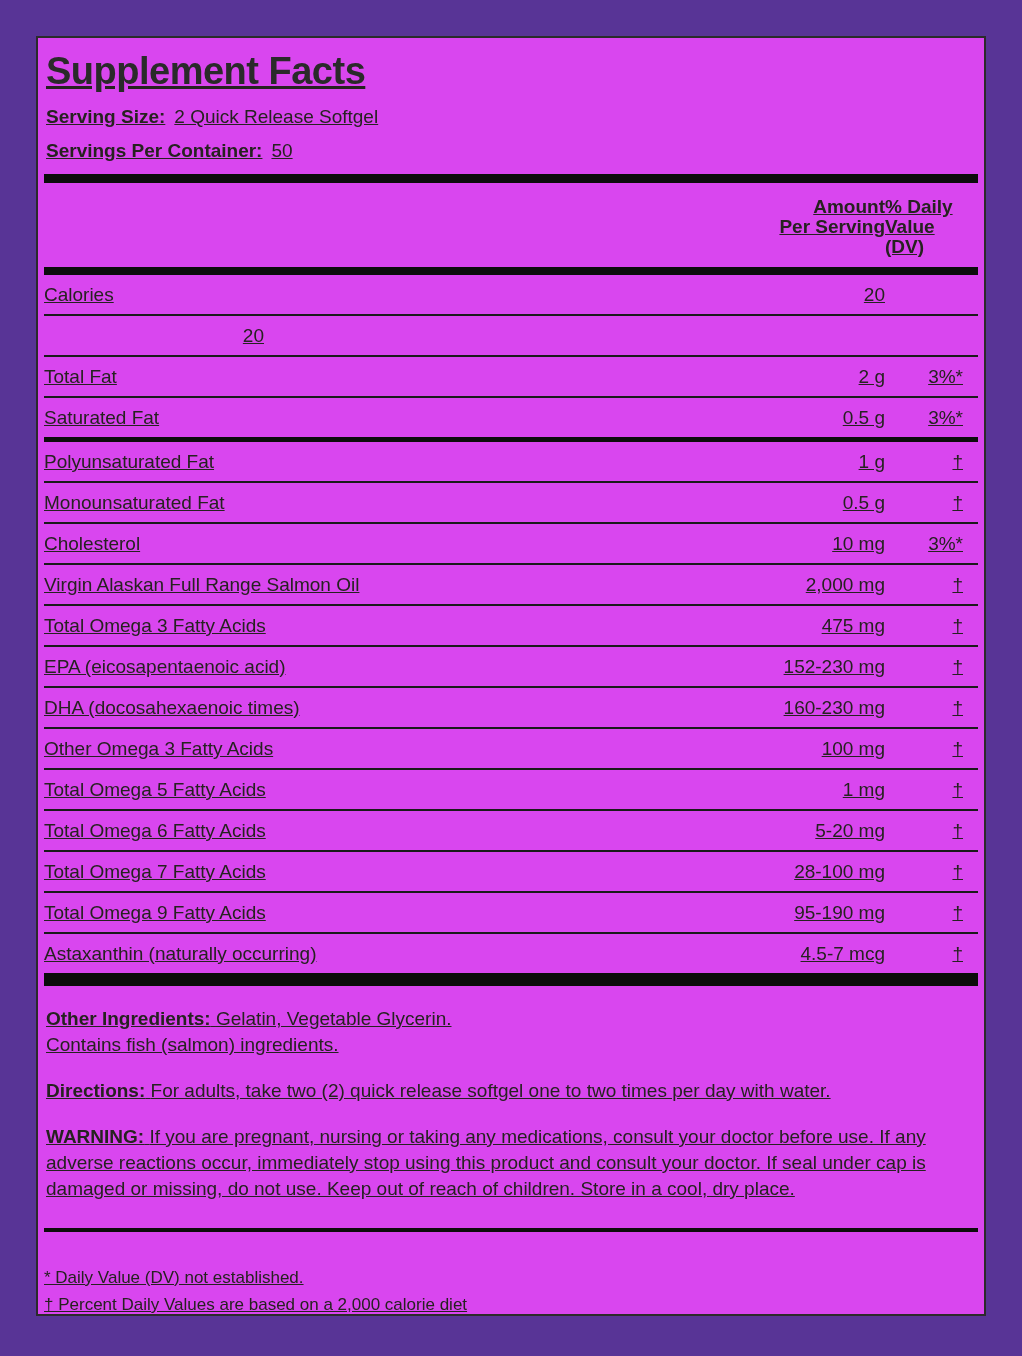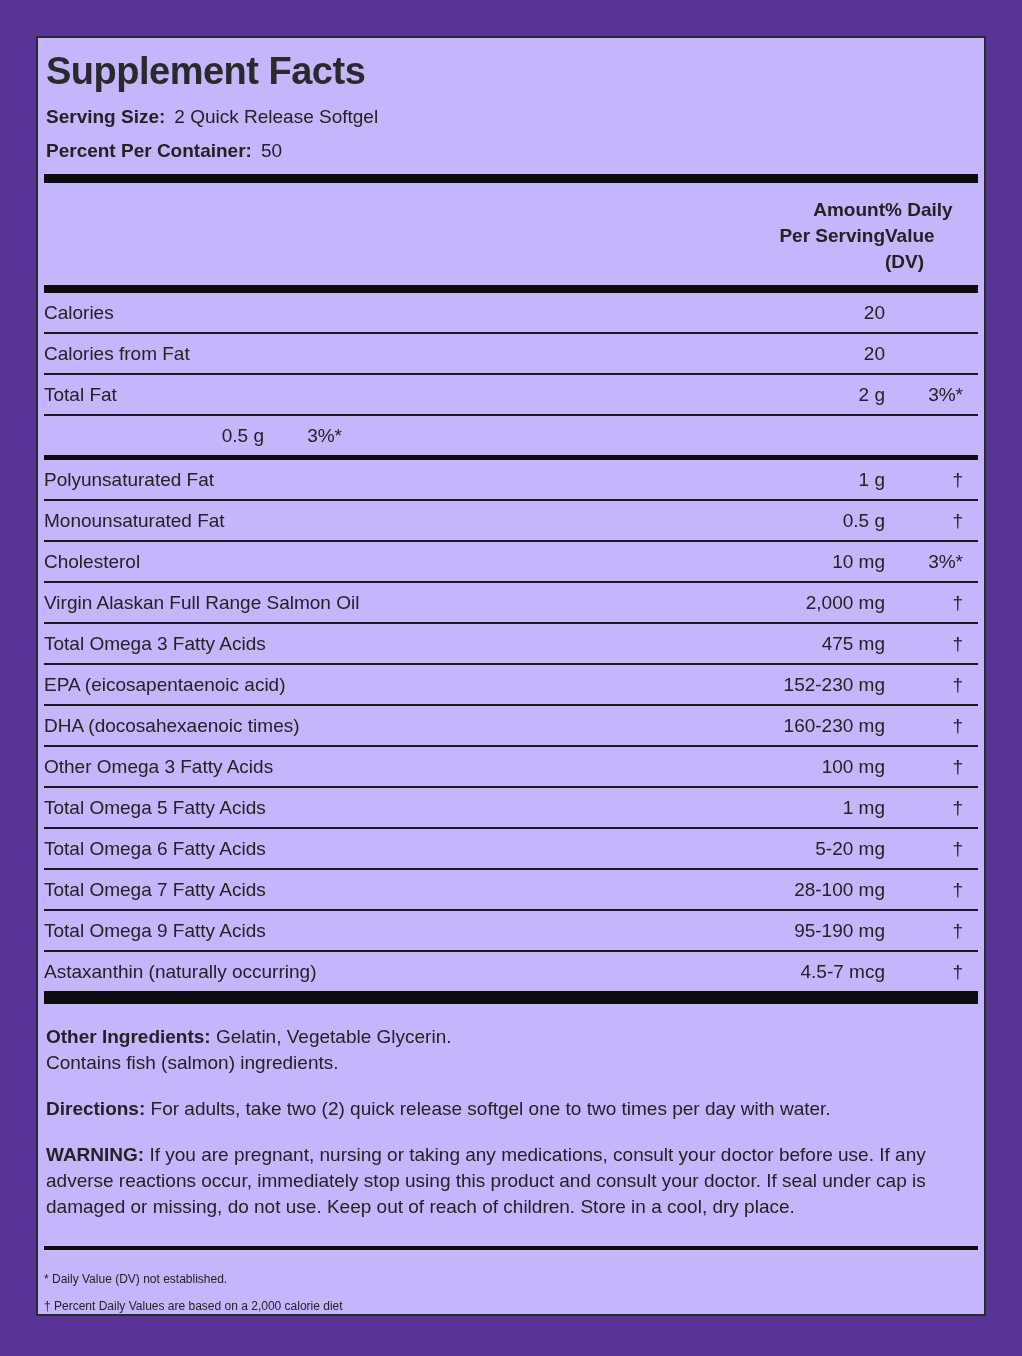--- a/index.html
+++ b/index.html
@@ -5,67 +5,67 @@
   html,body{margin:0;padding:0;}
   body{
     width:1022px;height:1356px;box-sizing:border-box;
     background:#583496;
     padding:36px 36px 0 36px;
     font-family:"Liberation Sans",sans-serif;
     color:#262220;
   }
   .panel{
     width:950px;height:1280px;box-sizing:border-box;
-    background:#c4b5fd;border:2px solid #2b2b2b;
-    padding:0 6px;overflow:hidden;
+    background:#d946ef;border:2px solid #2b2b2b;
+    padding:0 6px;overflow:hidden;text-decoration:underline;
   }
   .title{
     font-size:38px;font-weight:bold;letter-spacing:-0.5px;
     margin:10px 0 0 2px;line-height:46px;color:#2a2a2a;
   }
   .kv{font-size:19px;margin:11px 0 0 2px;line-height:23px;}
   .kv .lbl{font-weight:bold;}
   .kv .val{margin-left:9px;}
   .bar{background:#0c0c0c;width:100%;}
   .bar-heavy-top{height:9px;margin-top:12px;}
   .bar-under-header{height:8px;}
   .bar-table-end{height:13px;}
   .bar-footnote{height:4px;margin-top:26px;}
   .header-row{
     display:flex;justify-content:flex-end;align-items:flex-start;
-    padding:14px 0 10px 0;font-size:19px;font-weight:bold;line-height:26px;
+    padding:14px 0 10px 0;font-size:19px;font-weight:bold;line-height:20px;
   }
   .h-amount{width:220px;text-align:right;white-space:pre-line;}
   .h-dv{width:78px;padding-right:15px;white-space:pre-line;}
   .row{display:flex;align-items:flex-end;padding:8px 0;font-size:19px;line-height:23px;}
   .col-label{flex:1;text-align:left;}
   .col-amount{width:220px;text-align:right;}
   .col-dv{width:78px;padding-right:15px;text-align:right;}
   .rule-thin{height:2px;background:#1a1a1a;}
   .rule-medium{height:5px;background:#0c0c0c;}
   .para{font-size:19px;line-height:26px;margin:0 2px;}
   .para .lbl{font-weight:bold;}
   .other-block{margin-top:20px;}
   .directions-block{margin-top:20px;}
   .warning-block{margin-top:20px;}
-  .footnotes{margin-top:16px;font-size:12px;line-height:27px;}
+  .footnotes{margin-top:32px;font-size:17px;line-height:27px;}
 </style>
 </head>
 <body>
 
 <div class="panel">
 
   <div class="title">Supplement Facts</div>
 
   <div class="kv">
     <span class="lbl">Serving Size:</span><span class="val">2 Quick Release Softgel</span>
   </div>
 
   <div class="kv">
-    <span class="lbl">Percent Per Container:</span><span class="val">50</span>
+    <span class="lbl">Servings Per Container:</span><span class="val">50</span>
   </div>
 
   <div class="bar bar-heavy-top"></div>
 
   <div class="header-row">
     <div class="h-amount">Amount
 Per Serving</div>
     <div class="h-dv">% Daily
 Value
 (DV)</div>
@@ -74,32 +74,32 @@
   <div class="bar bar-under-header"></div>
 
   <div id="rows">
       <div class="row">
         <span class="col-label">Calories</span>
         <span class="col-amount">20</span>
         <span class="col-dv"></span>
       </div>
       <div class="rule-thin"></div>
       <div class="row">
-        <span class="col-label">Calories from Fat</span>
         <span class="col-amount">20</span>
         <span class="col-dv"></span>
       </div>
       <div class="rule-thin"></div>
       <div class="row">
         <span class="col-label">Total Fat</span>
         <span class="col-amount">2 g</span>
         <span class="col-dv">3%*</span>
       </div>
       <div class="rule-thin"></div>
       <div class="row">
+        <span class="col-label">Saturated Fat</span>
         <span class="col-amount">0.5 g</span>
         <span class="col-dv">3%*</span>
       </div>
       <div class="rule-medium"></div>
       <div class="row">
         <span class="col-label">Polyunsaturated Fat</span>
         <span class="col-amount">1 g</span>
         <span class="col-dv">†</span>
       </div>
       <div class="rule-thin"></div>

